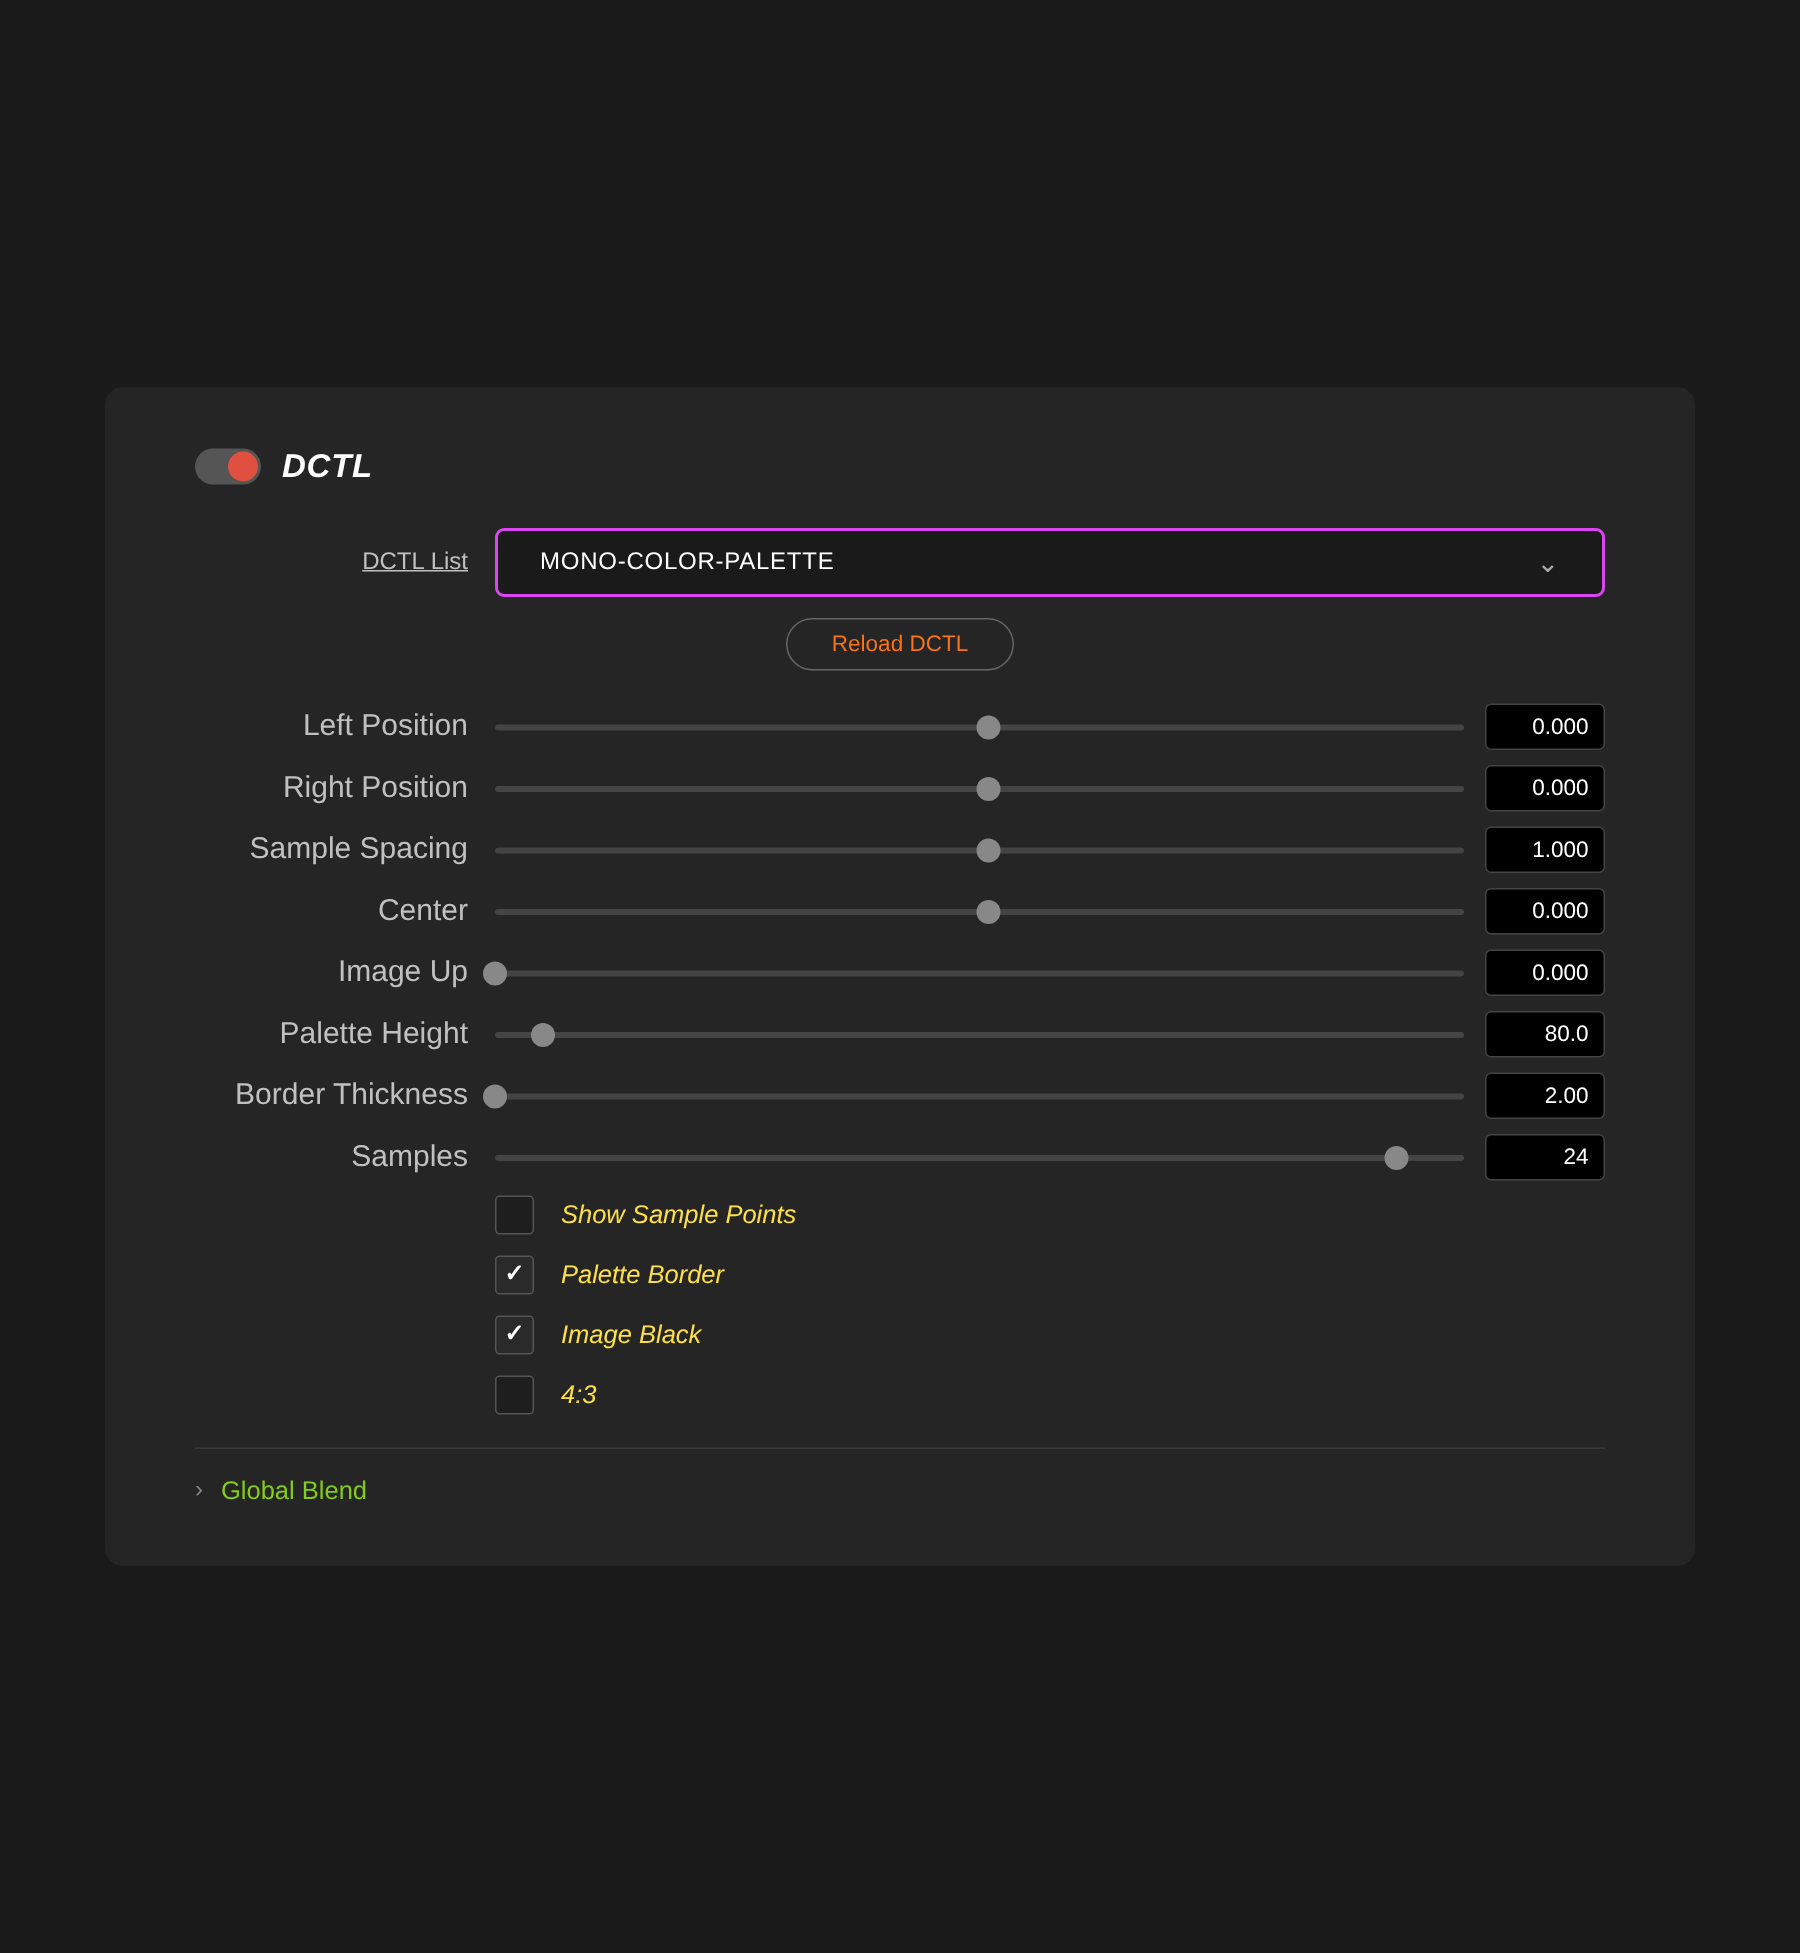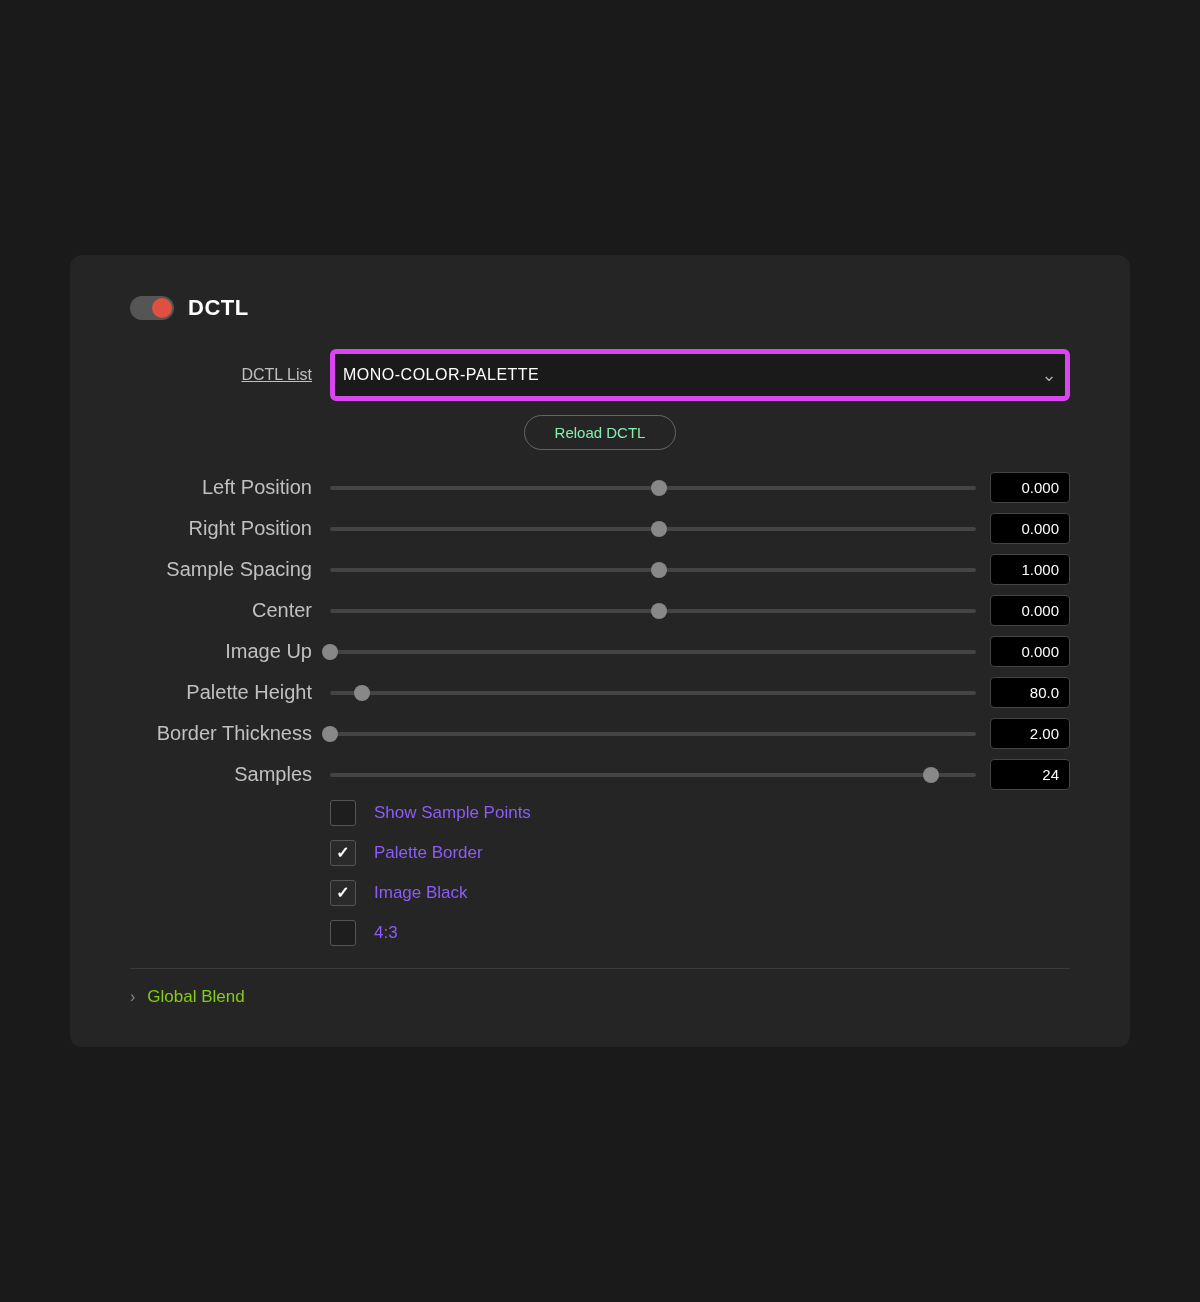--- a/index.html
+++ b/index.html
@@ -41,20 +41,21 @@
       border-radius: 50%;
       position: absolute;
       top: 2px;
       left: 22px;
     }
     .section-title {
       font-size: 22px;
       font-weight: 600;
       color: #ffffff;
       letter-spacing: 0.5px;
+      font-style: italic;
     }
     .row {
       display: flex;
       align-items: center;
       margin-bottom: 14px;
     }
     .label {
       color: #c0c0c0;
       font-size: 16px;
       text-align: right;
@@ -65,46 +66,46 @@
     }
     .dropdown-wrapper {
       flex: 1;
       display: flex;
       align-items: center;
       gap: 16px;
     }
     .dropdown {
       flex: 1;
       background: #1a1a1a;
-      border: 5px solid #d946ef;
+      border: 2px solid #d946ef;
       border-radius: 6px;
       color: #ffffff;
       font-size: 16px;
       font-weight: 500;
-      padding: 10px 8px;
+      padding: 10px 28px;
       display: flex;
       align-items: center;
       justify-content: space-between;
       cursor: pointer;
       letter-spacing: 0.5px;
     }
     .dropdown-arrow {
       color: #aaa;
       font-size: 18px;
     }
     .reload-btn-row {
       display: flex;
       justify-content: center;
       margin-bottom: 22px;
     }
     .reload-btn {
       background: transparent;
       border: 1px solid #666;
       border-radius: 20px;
-      color: #86efac;
+      color: #f97316;
       font-size: 15px;
       padding: 8px 30px;
       cursor: pointer;
     }
     .slider-row {
       display: flex;
       align-items: center;
       margin-bottom: 10px;
     }
     .slider-label {
@@ -176,22 +177,23 @@
     .checkbox-box.checked {
       background: #2a2a2a;
     }
     .checkmark {
       color: #ffffff;
       font-size: 16px;
       font-weight: bold;
       line-height: 1;
     }
     .checkbox-label {
-      color: #8b5cf6;
+      color: #fde047;
       font-size: 17px;
+      font-style: italic;
     }
     .bottom-section {
       border-top: 1px solid #3a3a3a;
       margin-top: 22px;
       padding-top: 18px;
       display: flex;
       align-items: center;
       gap: 12px;
       cursor: pointer;
     }

